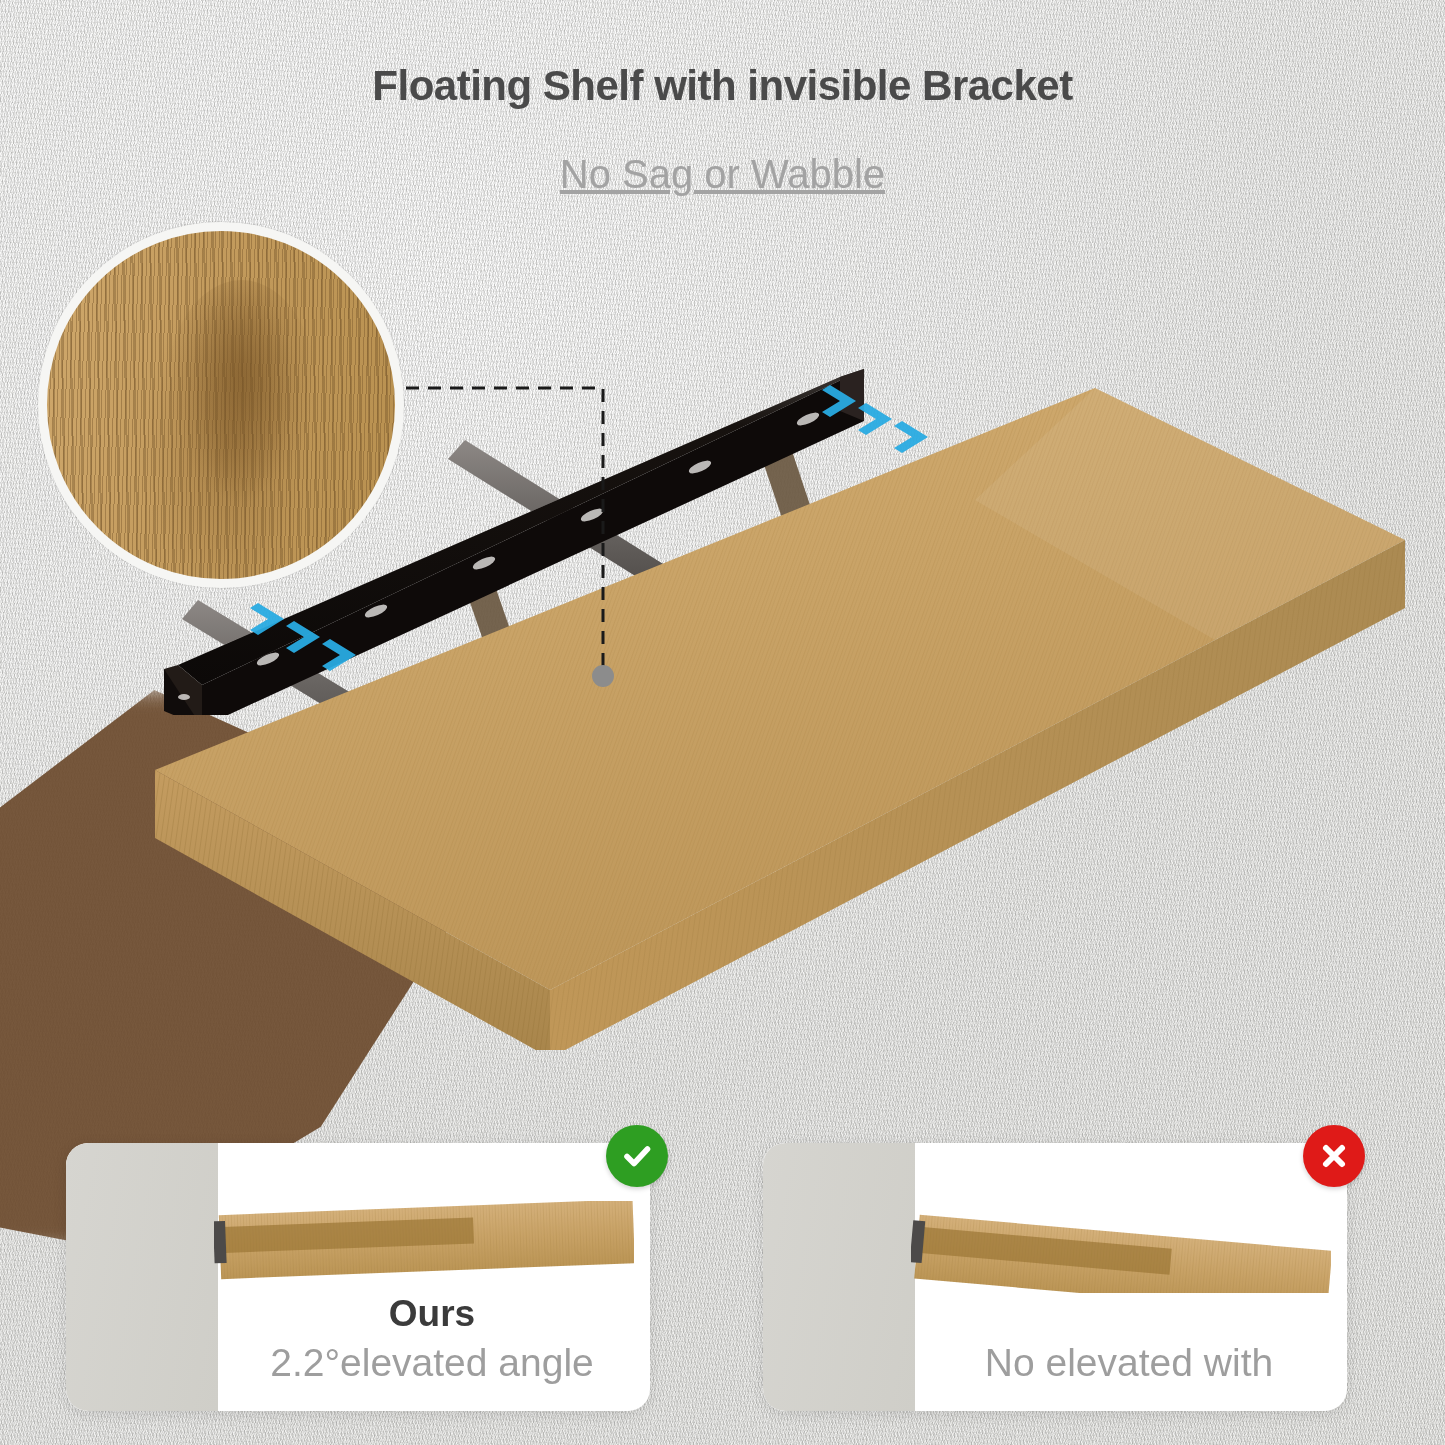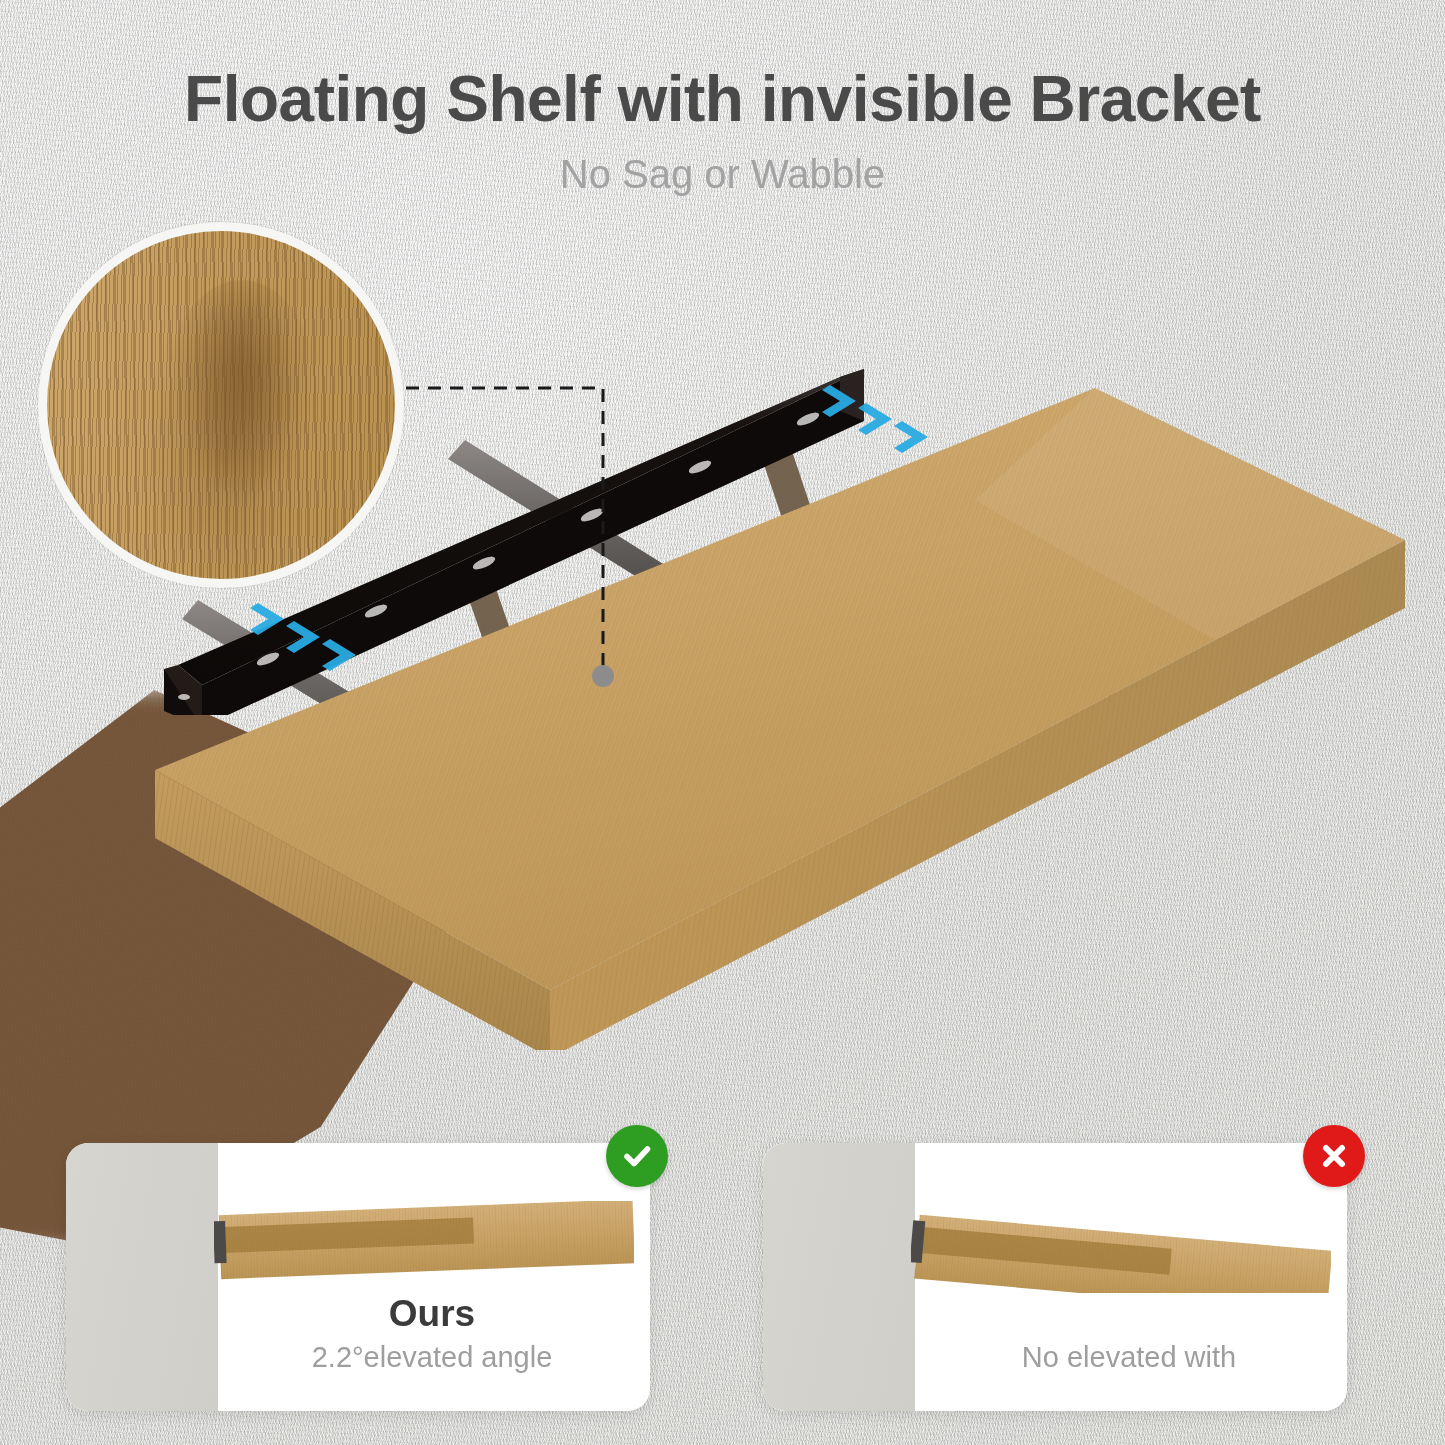--- a/index.html
+++ b/index.html
@@ -25,26 +25,26 @@
     content:"";position:absolute;inset:0;
     background-image:
       repeating-linear-gradient(115deg, rgba(120,120,118,.16) 0 1px, rgba(0,0,0,0) 1px 2px),
       repeating-linear-gradient(65deg, rgba(255,255,255,.55) 0 1px, rgba(0,0,0,0) 1px 3px);
     opacity:.85;
   }
 
   
   .title{
     position:absolute;left:0;right:0;top:62px;text-align:center;
-    font-size:64px;font-weight:bold;color:#4a4a4a;letter-spacing:-.5px;
+    font-size:42px;font-weight:bold;color:#4a4a4a;letter-spacing:-.5px;
     z-index:30;
   }
   .subtitle{
     position:absolute;left:0;right:0;top:152px;text-align:center;
-    font-size:40px;color:#a3a3a3;z-index:30;
+    font-size:40px;color:#a3a3a3;z-index:30;text-decoration:underline;
   }
 
   
   .woodcircle{
     position:absolute;left:38px;top:222px;width:348px;height:348px;border-radius:50%;
     border:9px solid #f6f6f4;
     background-color:#c6a165;
     background-image:
       repeating-linear-gradient(92deg, rgba(120,86,42,.45) 0 1px, rgba(120,86,42,0) 1px 4px),
       repeating-linear-gradient(89deg, rgba(90,62,26,.30) 0 2px, rgba(90,62,26,0) 2px 9px),
@@ -97,21 +97,21 @@
     top:-18px;right:-18px;z-index:50;box-shadow:0 2px 5px rgba(0,0,0,.18);
   }
   .badge-ok{background:#2e9e22;}
   .badge-no{background:#df1a18;}
   .label{
     position:absolute;left:148px;right:0;text-align:center;
     font-size:37px;font-weight:bold;color:#3b3b3b;top:150px;
   }
   .sublabel{
     position:absolute;left:148px;right:0;text-align:center;
-    font-size:29px;color:#9e9e9e;top:198px;
+    font-size:39px;color:#9e9e9e;top:198px;
   }
 </style>
 </head>
 <body>
 
 <div id="stage">
 
   <div class="wall"></div>
 
   <div class="title">Floating Shelf with invisible Bracket</div>

